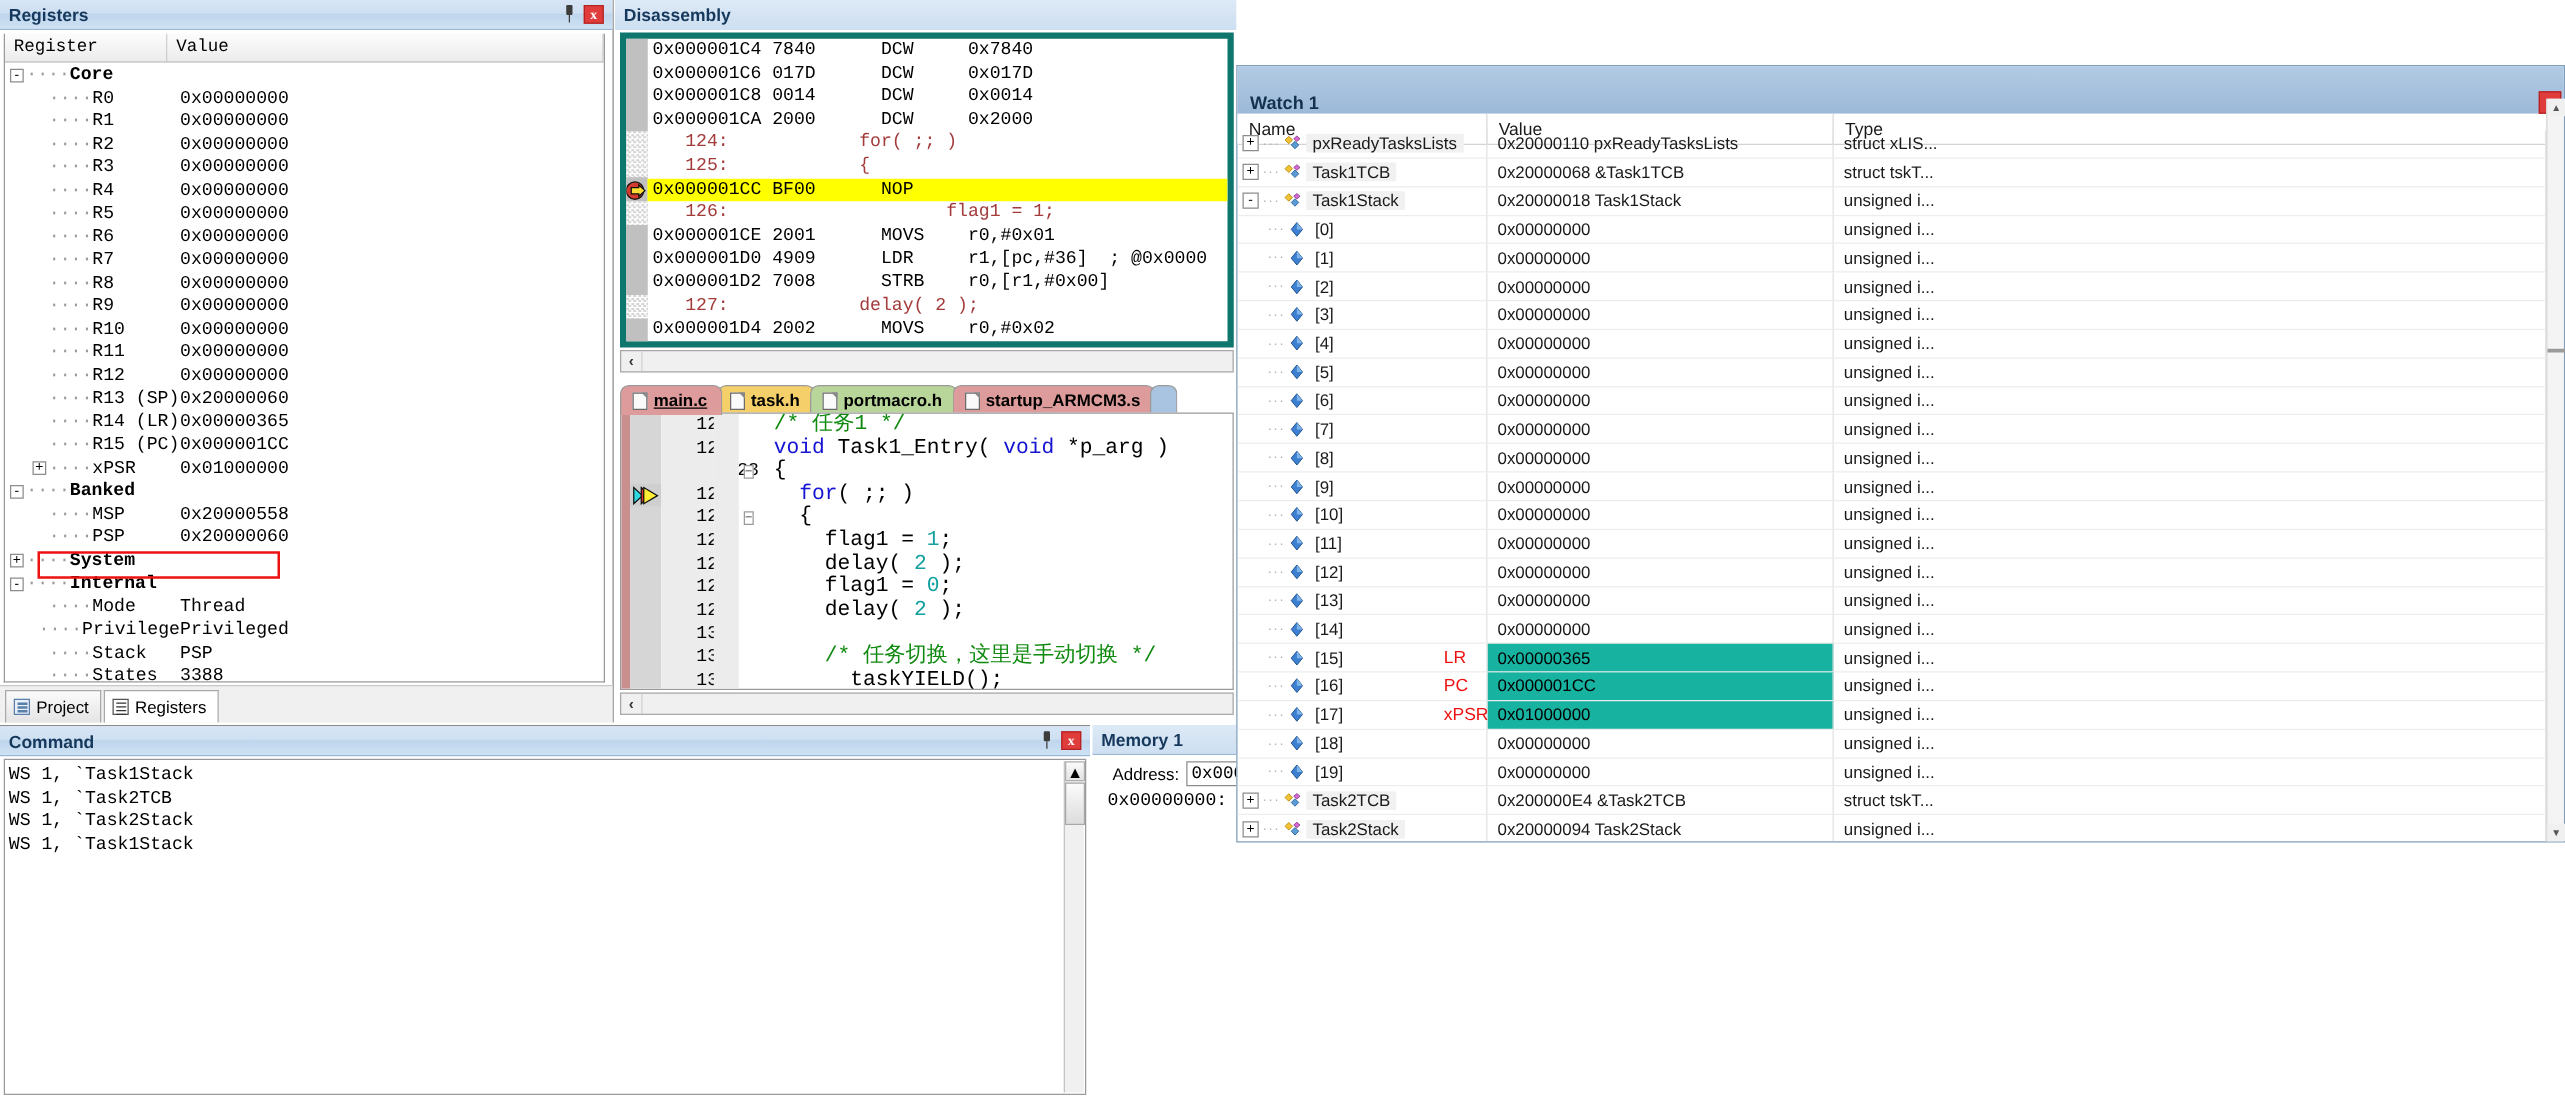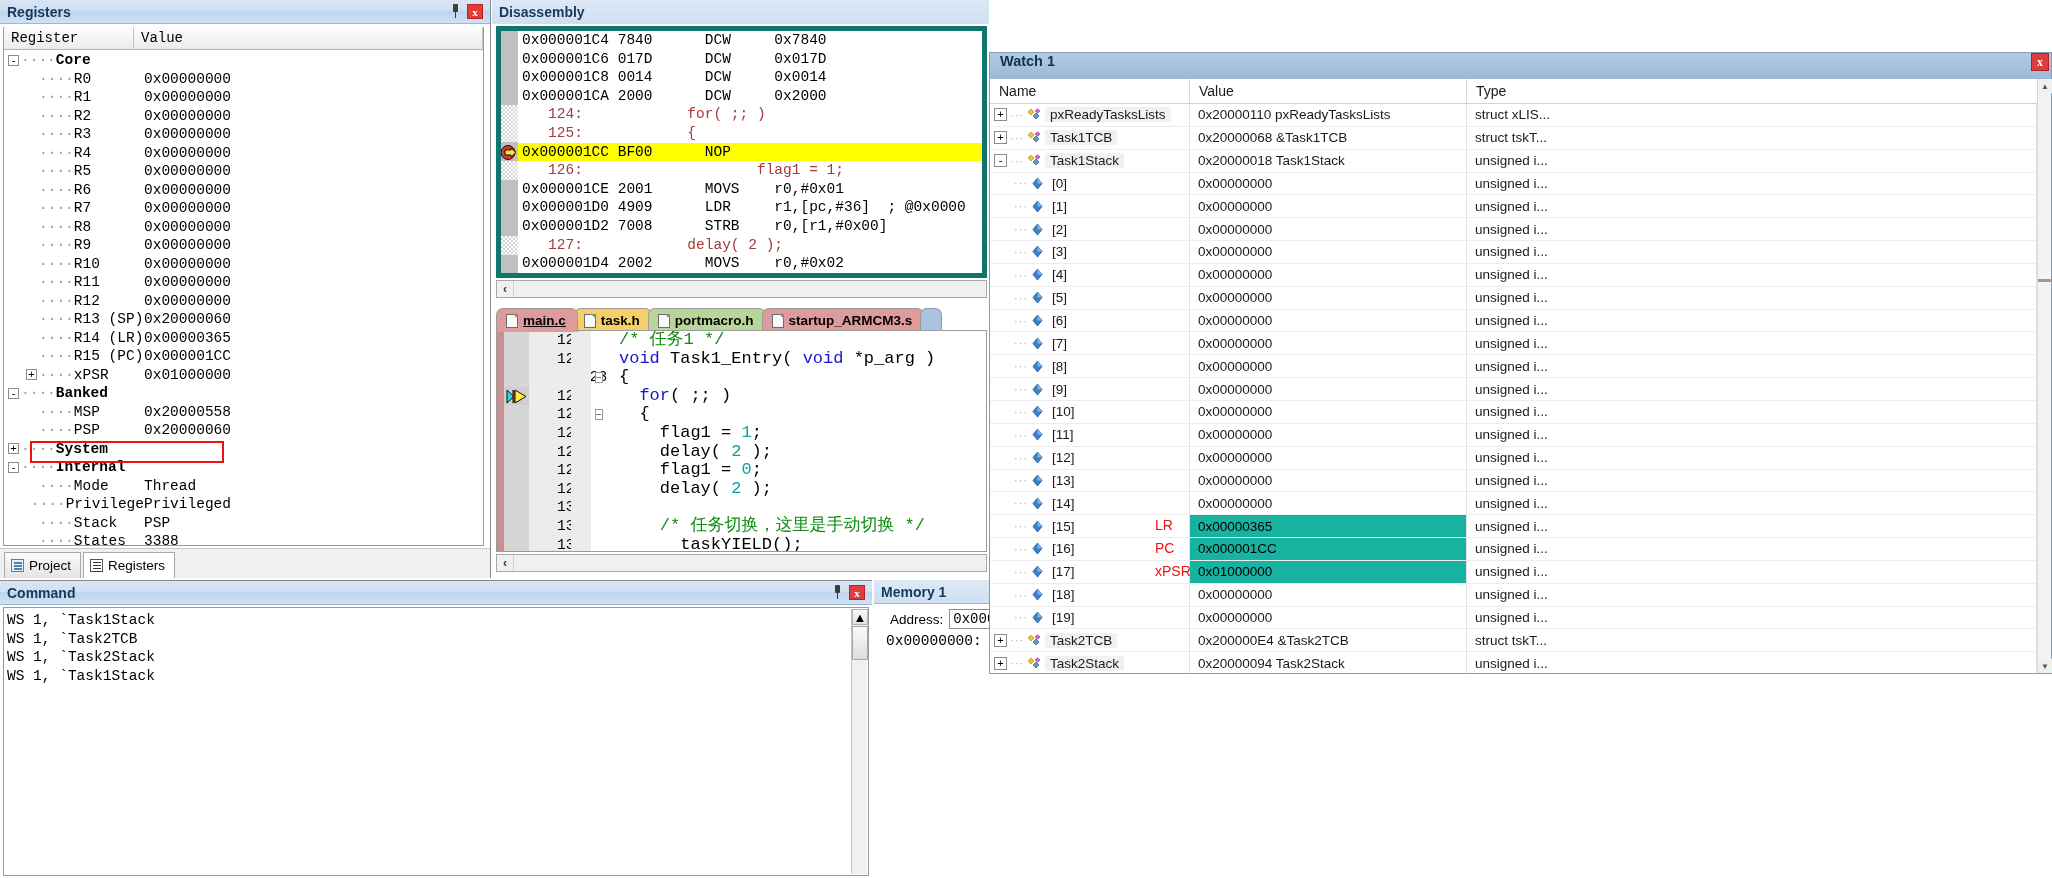--- a/index.html
+++ b/index.html
@@ -166,23 +166,23 @@
                   font-size: 13.5px; color: #000; font-family: "Liberation Sans", sans-serif; }
   .mem-input { height: 20px; border: 1px solid #8d8d8d; background: #fff;
                font-family: "Liberation Mono", monospace; font-size: 14px; color: #000;
                padding: 0 3px; width: 96px; line-height: 18px; }
   .mem-data { font-family: "Liberation Mono", monospace; font-size: 14.5px; padding-left: 10px; }
   .mem-data .mem-row { height: 18.6px; line-height: 18.6px; white-space: pre; }
 
   
   #watch { left: 989px; top: 52px; width: 1063px; height: 622px;
            border: 1px solid #7f9db9; background: #fff; }
-  .watch-cap { height: 26px;
+  .watch-cap { height: 38px;
     background: linear-gradient(to bottom,#b3cbe4 0%, #a7c2de 50%, #9cb9d8 100%);
-    display: flex; align-items: flex-start; padding: 0 2px 0 10px;
+    display: flex; align-items: flex-end; padding: 0 2px 0 10px;
     font-size: 14.5px; font-weight: bold; color: #14324f; }
   .watch-cap .cap-title { flex: 1; }
   .watch-close { width: 18px; height: 18px; background: #e03c3c; border: 1px solid #b42222;
                  color: #fff; font-size: 12px; font-weight: bold;
                  display: flex; align-items: center; justify-content: center;
                  font-family: "Liberation Serif", serif; }
   .watch-head { display: flex; height: 25px; background: #fff;
                 border-bottom: 1px solid #d3d3d3; font-size: 14px; color: #1a1a1a; }
   .watch-head > div { display: flex; align-items: center; padding-left: 9px;
                       border-right: 1px solid #d7d7d7; }

